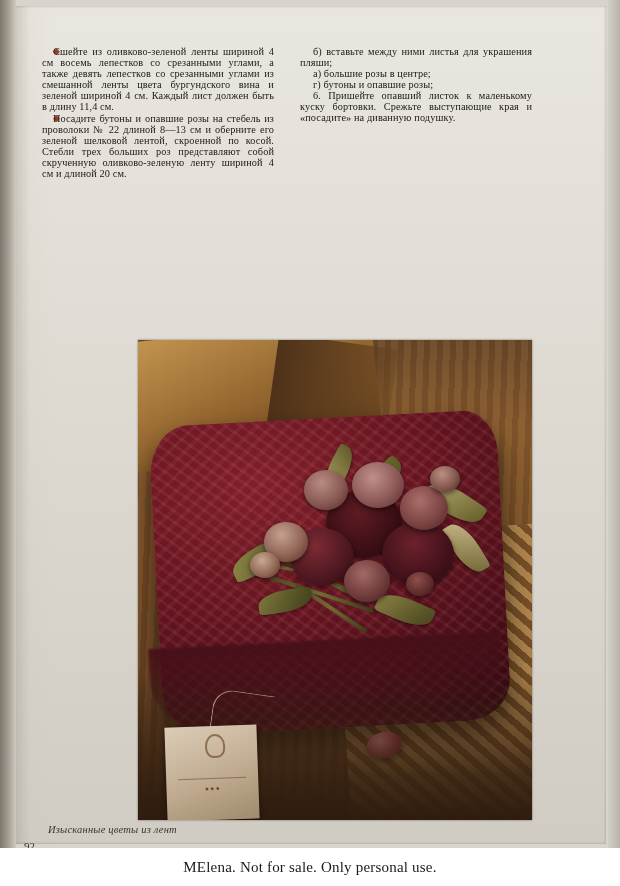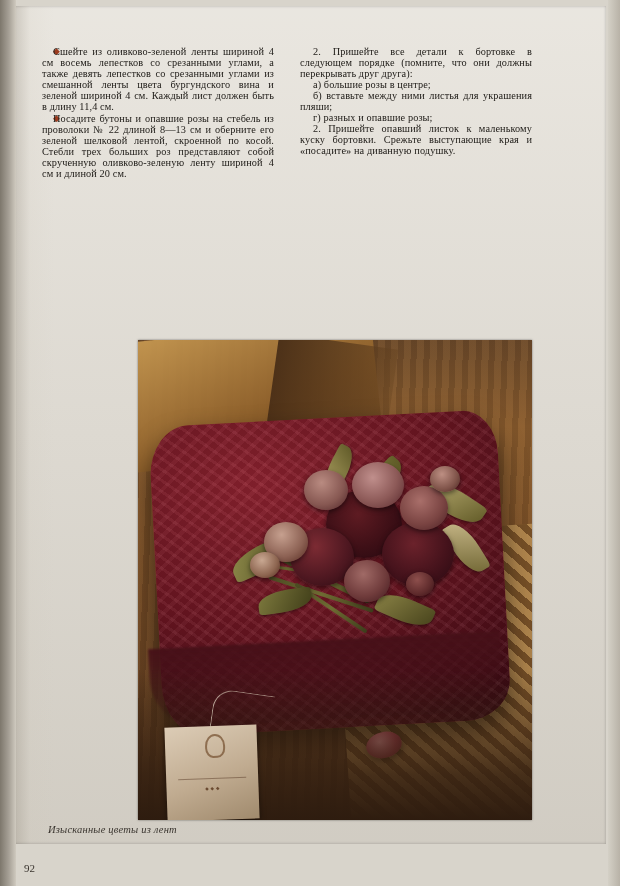--- a/index.html
+++ b/index.html
@@ -255,21 +255,21 @@
     font-size: 7.4px;
     line-height: 9.4px;
     color: #4b4640;
     text-align: justify;
   }
 
   
   #folio {
     position: absolute;
     left: 24px;
-    top: 862px;
+    top: 840px;
     font-size: 11px;
     color: #3a352f;
     font-family: "Liberation Serif", serif;
   }
   #footer-title {
     position: absolute;
     left: 48px;
     top: 824px;
     font-size: 10.5px;
     font-style: italic;
@@ -308,27 +308,26 @@
   <div id="col-left" class="col">
     <p class="para para-bullet">
       <span class="bullet">◆</span><span>Сшейте из оливково-зеленой ленты шириной 4 см восемь лепестков со срезанными углами, а также девять лепестков со срезанными углами из смешанной ленты цвета бургундского вина и зеленой шириной 4 см. Каждый лист должен быть в длину 11,4 см.</span>
     </p>
     <p class="para para-bullet">
       <span class="bullet">◆</span><span>Посадите бутоны и опавшие розы на стебель из проволоки № 22 длиной 8—13 см и оберните его зеленой шелковой лентой, скроенной по косой. Стебли трех больших роз представляют собой скрученную оливково-зеленую ленту шириной 4 см и длиной 20 см.</span>
     </p>
   </div>
 
   <div id="col-right" class="col">
-    <p class="para">2. Пришейте все детали к бортовке в следующем порядке (помните, что они должны перекрывать друг друга):</p>
     <div class="sublist">
+      <p class="para">б) вставьте между ними листья для украшения пляши;</p>
       <p class="para">а) большие розы в центре;</p>
-      <p class="para">б) вставьте между ними листья для украшения пляши;</p>
-      <p class="para">г) разных и опавшие розы;</p>
+      <p class="para">г) бутоны и опавшие розы;</p>
     </div>
-    <p class="para">2. Пришейте опавший листок к маленькому куску бортовки. Срежьте выступающие края и «посадите» на диванную подушку.</p>
+    <p class="para">6. Пришейте опавший листок к маленькому куску бортовки. Срежьте выступающие края и «посадите» на диванную подушку.</p>
   </div>
 
 
   <div id="photo">
     <div class="bg"></div>
     <div class="chair"></div>
     <div class="chair2"></div>
     <div class="weave"></div>
 
     <div class="pillow"></div>
@@ -368,14 +367,17 @@
     <div class="tag">
       <span class="knot"></span>
       <span class="tag-line" style="top:52px;"></span>
       <span class="tag-text">◆ ◆ ◆</span>
     </div>
   </div>
 
   <div id="folio">92</div>
   <div id="footer-title">Изысканные цветы из лент</div>
 
+  <div id="watermark">
+    <span>MElena. Not for sale. Only personal use.</span>
+  </div>
 
 </div>
 
 </body></html>

